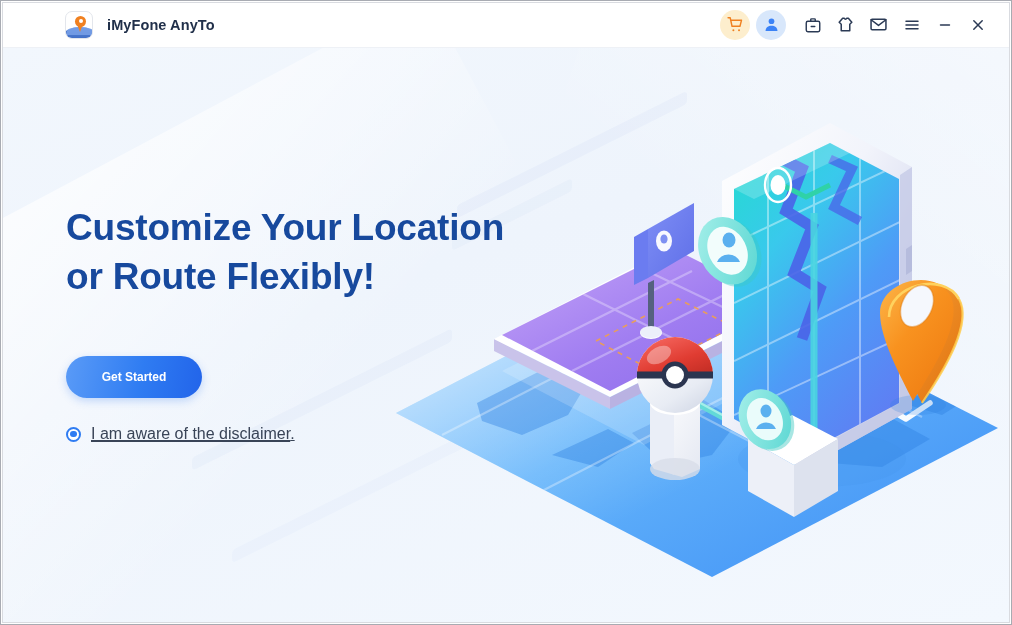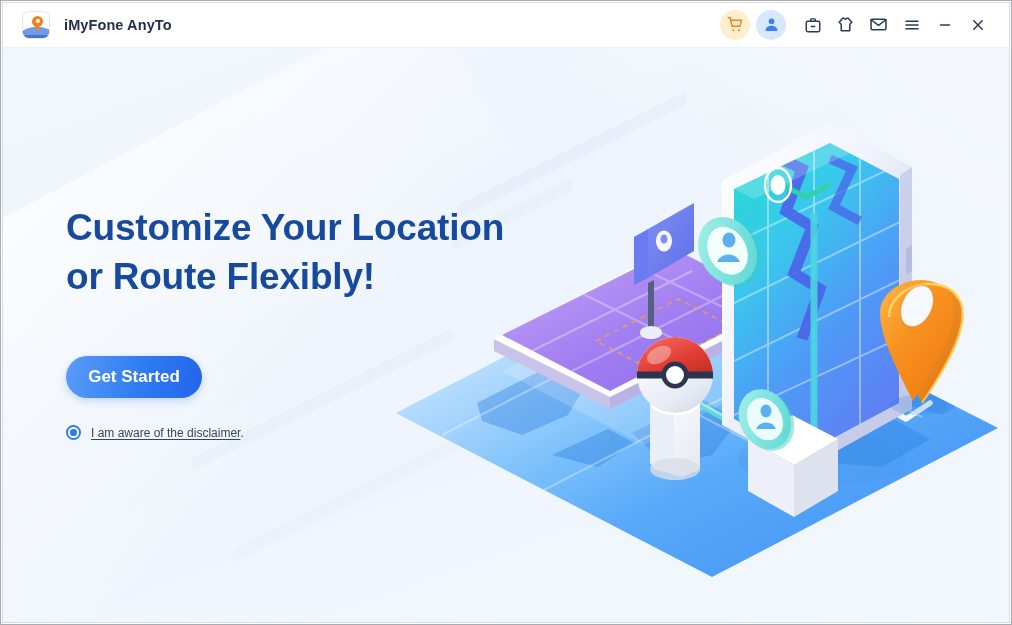--- a/index.html
+++ b/index.html
@@ -36,20 +36,21 @@
   .titlebar {
     position: absolute;
     left: 1px; top: 1px;
     width: 1008px;
     height: 46px;
     background: #ffffff;
     display: flex;
     align-items: center;
     z-index: 40;
     border-bottom: 1px solid #eef1f6;
+    padding-left: 43px;
   }
   .app-logo {
     width: 28px; height: 28px;
     margin-left: 20px;
     border-radius: 7px;
     background: #ffffff;
     border: 1px solid #e3e6ec;
     position: relative;
     overflow: hidden;
     flex: none;
@@ -177,21 +178,21 @@
   .btn-get {
     margin-top: 55px;
     display: inline-flex;
     align-items: center;
     justify-content: center;
     width: 136px;
     height: 42px;
     border-radius: 21px;
     background: linear-gradient(100deg, #5a9bf7 0%, #2f7cf2 55%, #2264ea 100%);
     color: #ffffff;
-    font-size: 17px;
+    font-size: 12px;
     font-weight: bold;
     cursor: pointer;
     border: none;
     box-shadow: 0 3px 9px rgba(46,118,238,.26);
     font-family: "Liberation Sans", sans-serif;
     text-align: right;
   }
   .disclaimer-row {
     margin-top: 27px;
     display: flex;
@@ -210,22 +211,23 @@
   }
   .radio::after {
     content: "";
     position: absolute;
     left: 2.4px; top: 2.4px;
     width: 6.2px; height: 6.2px;
     border-radius: 50%;
     background: #2f7cf2;
   }
   .disclaimer-text {
-    font-size: 12px;
+    font-size: 16px;
     color: #394457;
+    text-decoration: underline;
   }
   .disclaimer-text u { text-decoration: underline; text-underline-offset: 2px; }
 
   
   .illo {
     position: absolute;
     left: 380px; top: 55px;
     width: 628px; height: 500px;
     z-index: 10;
   }

